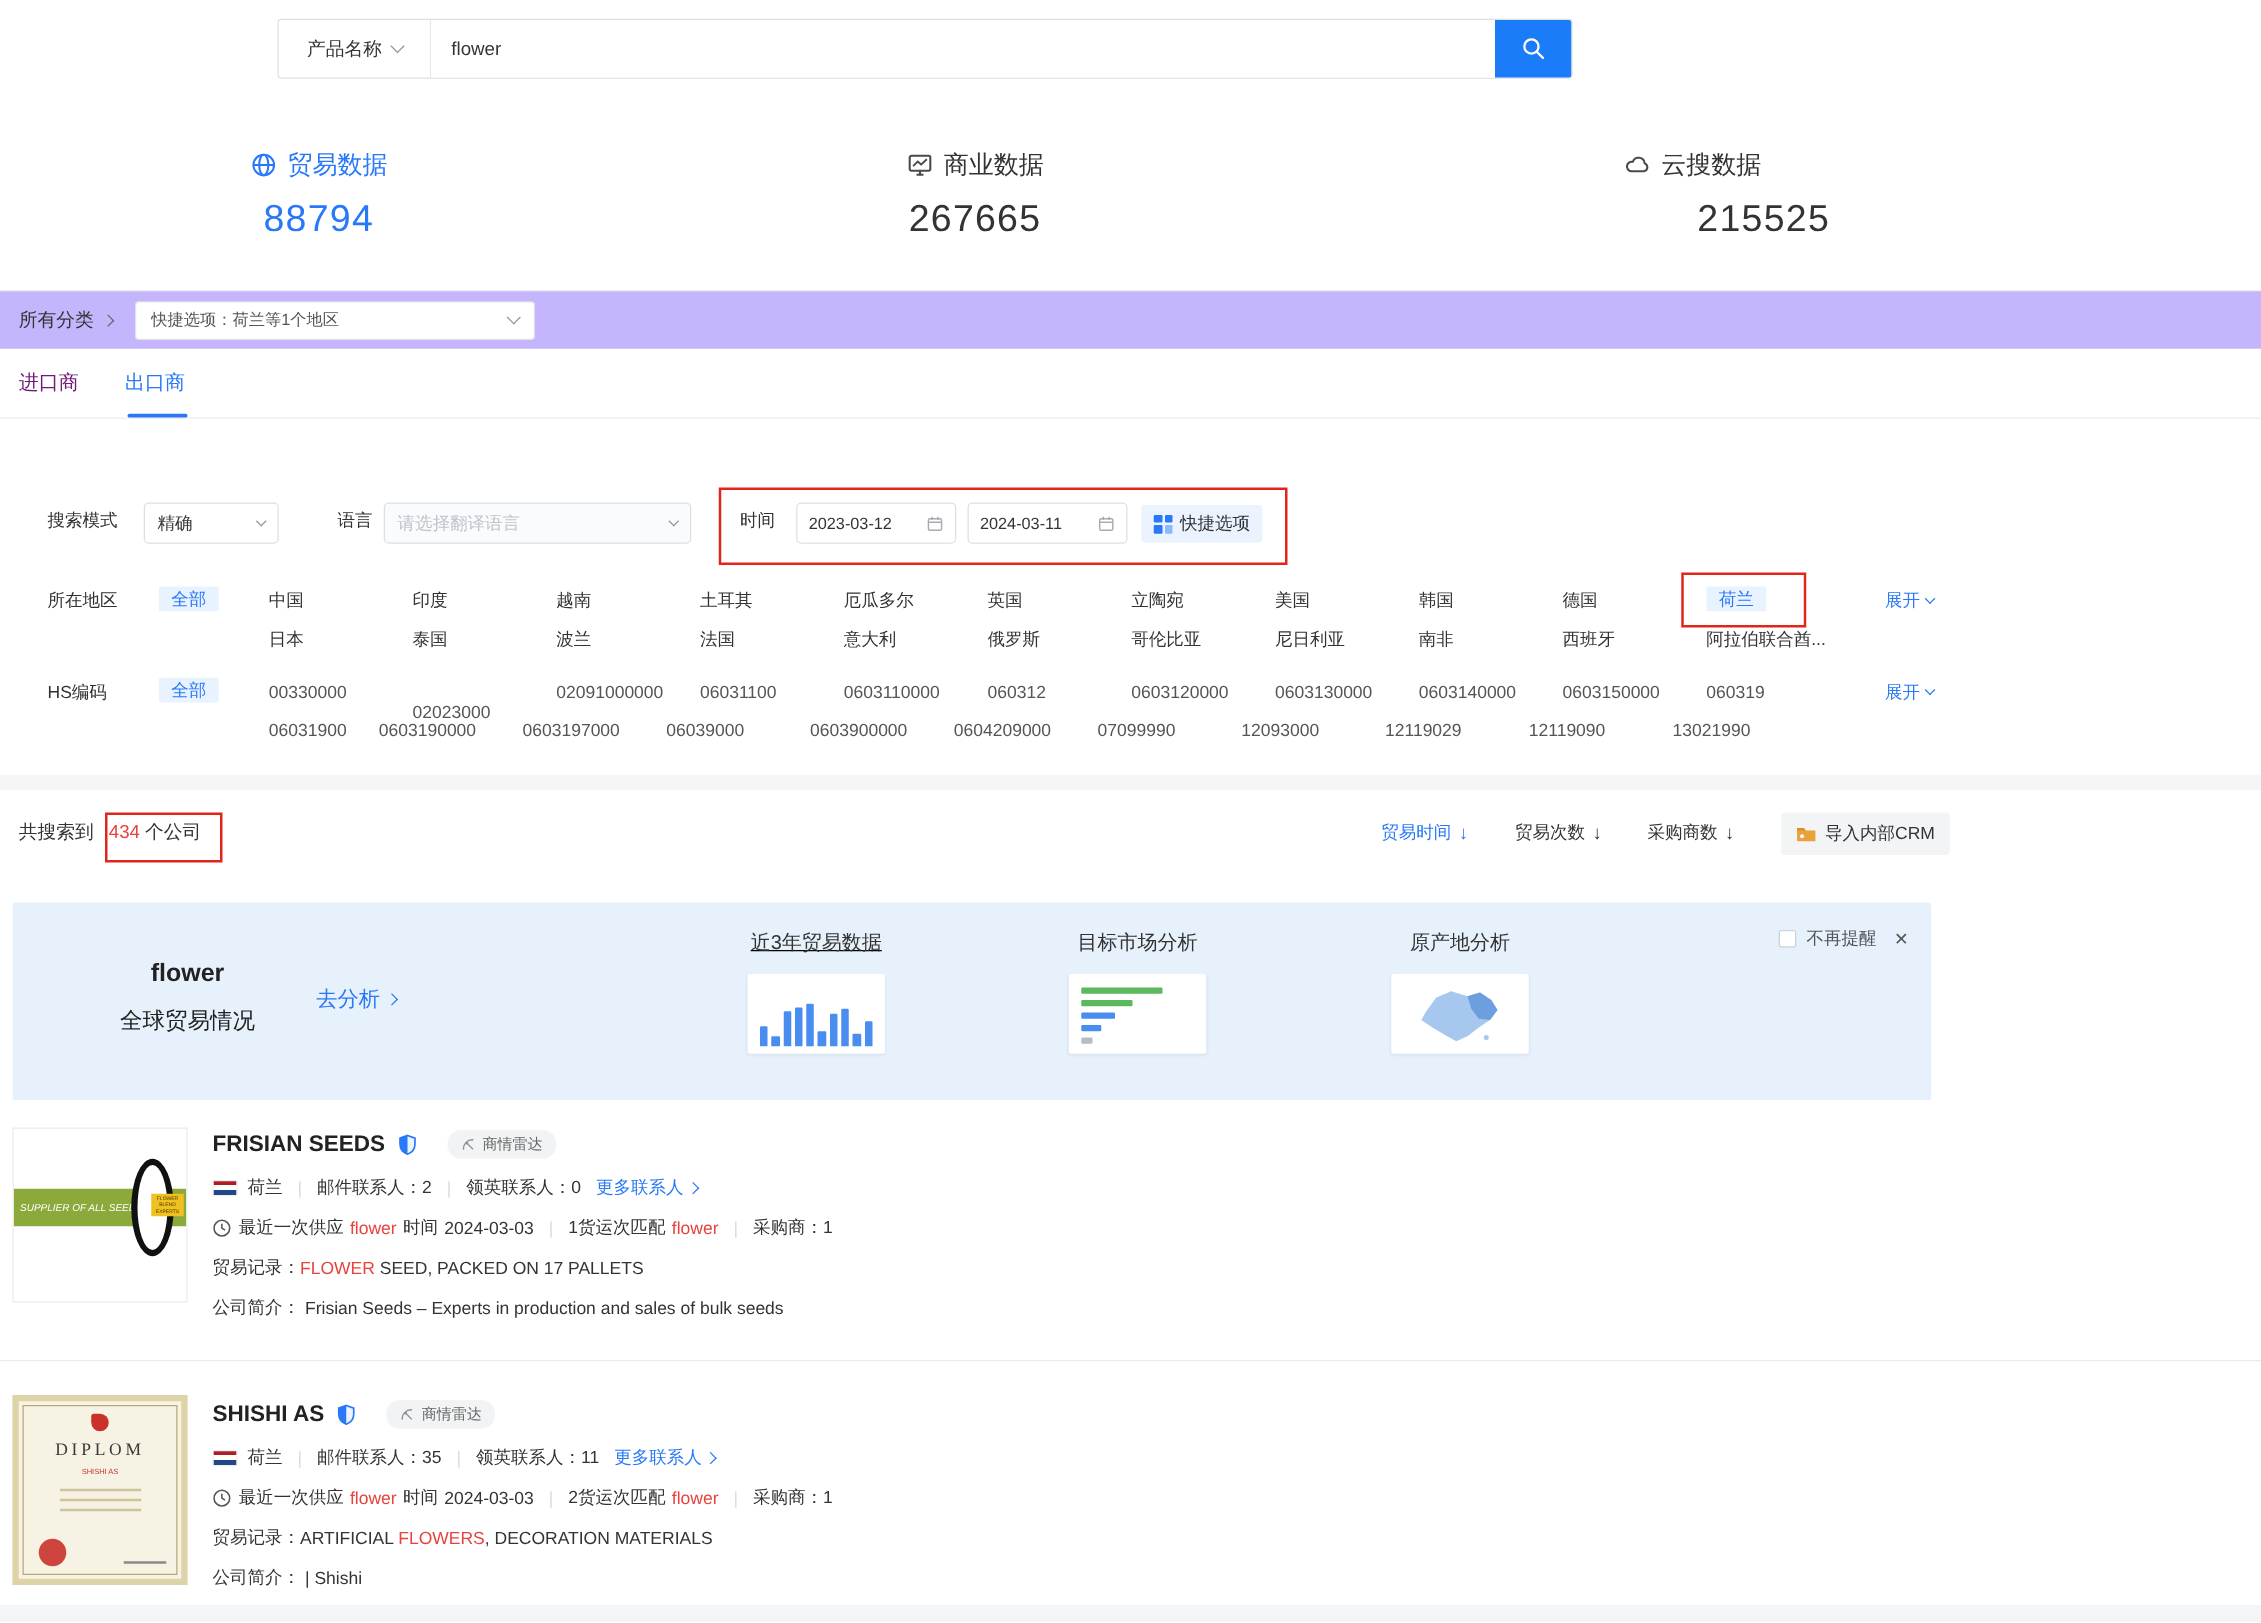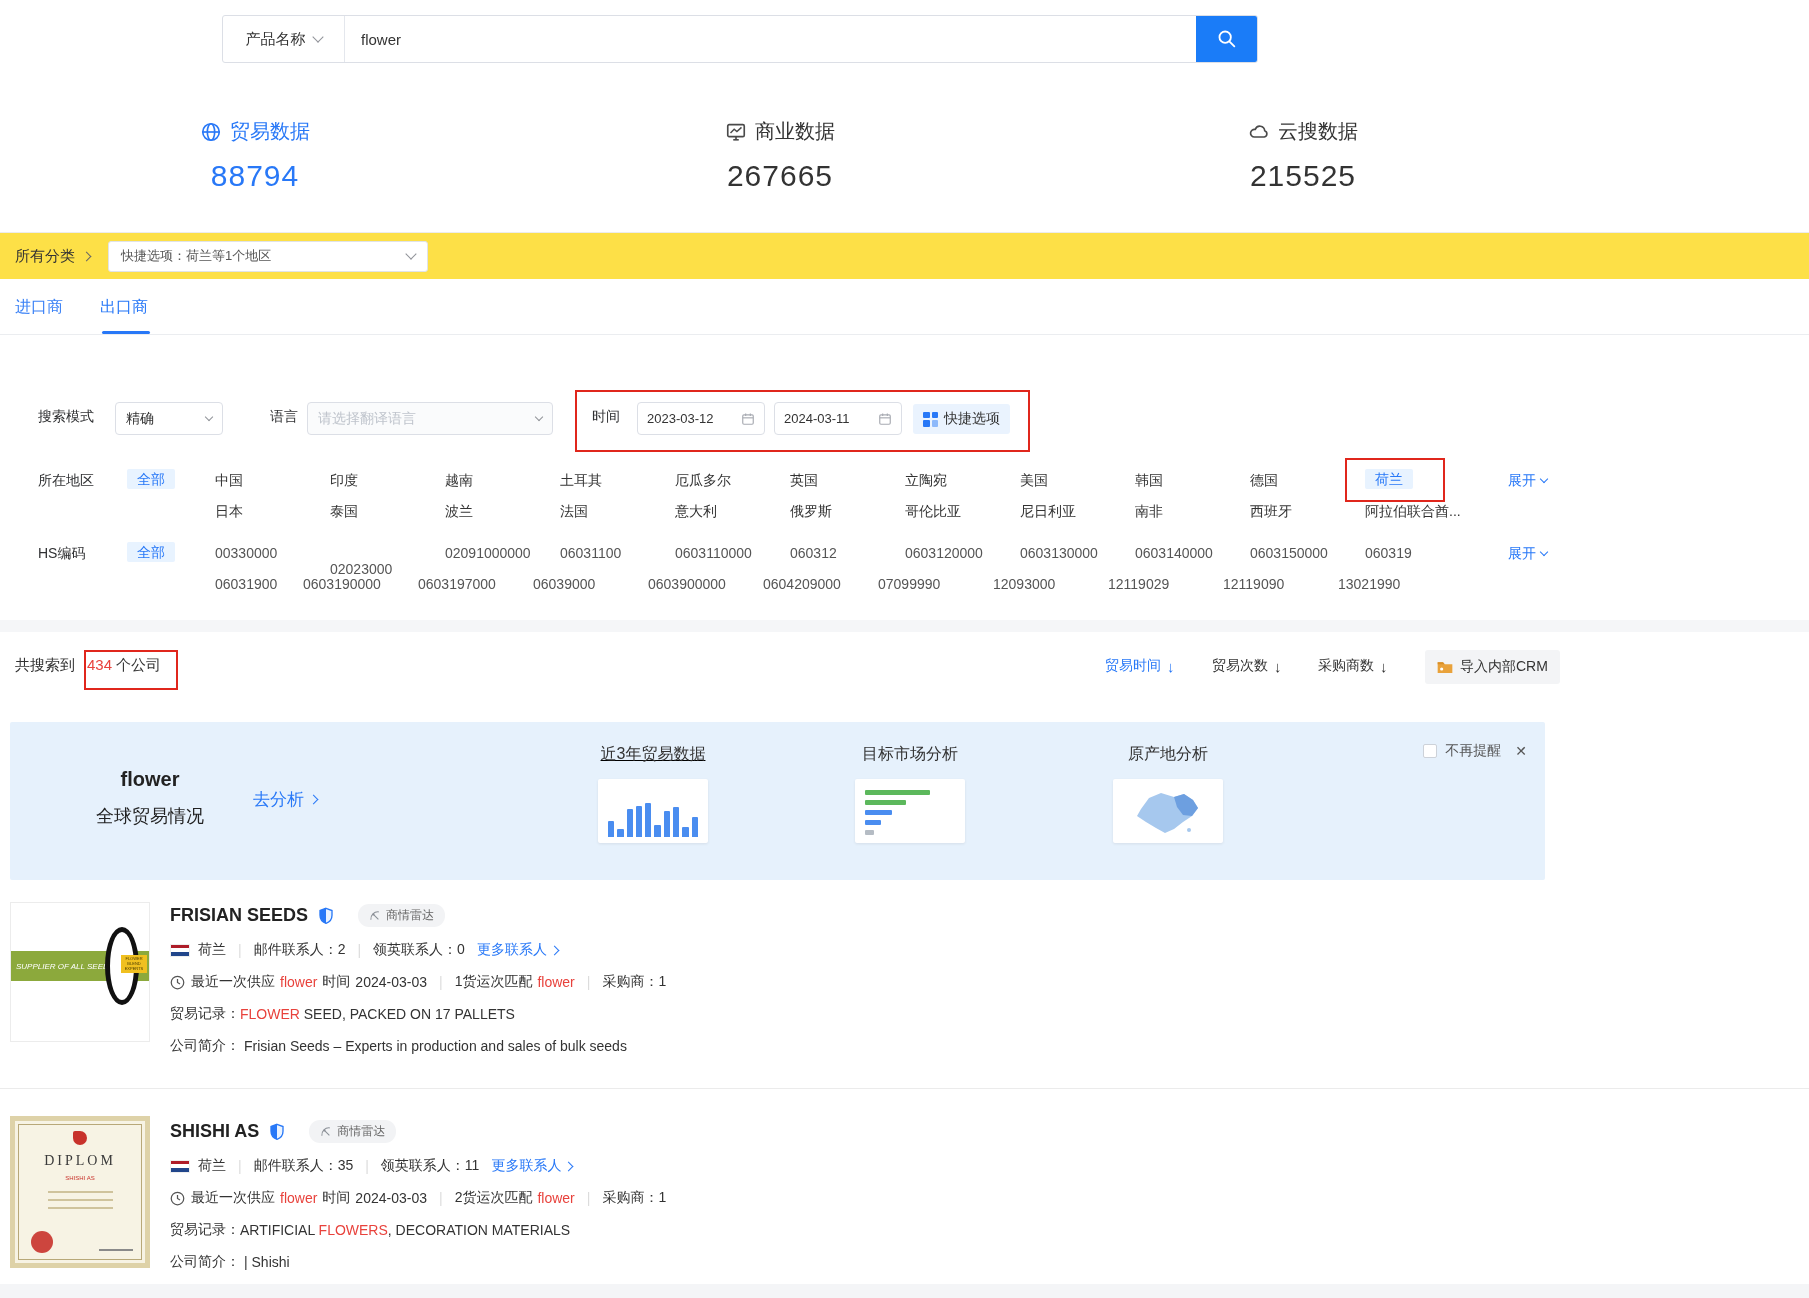--- a/index.html
+++ b/index.html
@@ -18,29 +18,29 @@
 
   
   .stat { top:118px; width:220px; text-align:center; }
   .stat .lbl { display:flex; align-items:center; justify-content:center; gap:8px; font-size:20px; color:#333; }
   .stat .num { font-size:30px; color:#333; margin-top:14px; font-weight:500; letter-spacing:1px; }
   .stat.active .lbl, .stat.active .num { color:#2878f7; }
 
   .divider1 { top:232px; left:0; width:1809px; height:1px; background:#ececec; }
 
   
-  .filterbar { top:233px; left:0; width:1809px; height:46px; background:#fde047; display:flex; align-items:center; }
+  .filterbar { top:233px; left:0; width:1809px; height:46px; background:#c4b5fd; display:flex; align-items:center; }
   .crumb { margin-left:15px; font-size:15px; color:#333; display:flex; align-items:center; gap:8px; }
   .chev-r { width:7px; height:7px; border-right:1.5px solid #666; border-bottom:1.5px solid #666; transform:rotate(-45deg); }
   .region-select { margin-left:18px; width:320px; height:31px; background:#fff; border:1px solid #e0e3e8; border-radius:3px; display:flex; align-items:center; padding:0 12px; font-size:13px; color:#555; cursor:pointer; }
   .region-select .chev { margin-left:auto; }
 
   
   .tabs { top:279px; left:0; width:1809px; height:56px; border-bottom:1px solid #ebedf0; }
-  .tab { position:absolute; top:0; height:55px; line-height:55px; font-size:16px; color:#3b82f6; cursor:pointer; }
+  .tab { position:absolute; top:0; height:55px; line-height:55px; font-size:16px; color:#701a75; cursor:pointer; }
   .tab.active { color:#2878f7; }
   .tab-underline { position:absolute; bottom:0; height:3px; background:#2878f7; border-radius:2px; }
 
   
   .controls { top:398px; left:0; width:1560px; height:44px; font-size:14px; color:#303133; }
   .ctl-label { position:absolute; top:10px; }
   .sel { position:absolute; top:4px; height:33px; border:1px solid #dcdfe6; border-radius:4px; background:#fff; display:flex; align-items:center; padding:0 10px; cursor:pointer; font-size:14px; color:#333; }
   .sel .chev { margin-left:auto; }
   .sel.placeholder { color:#bfc4cc; background:#fafbfc; }
   .datebox { position:absolute; top:4px; width:128px; height:33px; border:1px solid #dcdfe6; border-radius:4px; display:flex; align-items:center; padding:0 9px; font-size:13px; color:#333; cursor:pointer; }
@@ -159,21 +159,21 @@
       <svg width="22" height="22" viewBox="0 0 24 24">
           <rect x="3" y="4" width="18" height="13" rx="1.5" fill="none" stroke="#4a4a4a" stroke-width="1.8"></rect>
           <polyline points="6,13 10,9 13,11.5 18,7" fill="none" stroke="#4a4a4a" stroke-width="1.6"></polyline>
           <line x1="9" y1="20.5" x2="15" y2="20.5" stroke="#4a4a4a" stroke-width="1.8"></line>
           <line x1="12" y1="17" x2="12" y2="20.5" stroke="#4a4a4a" stroke-width="1.8"></line>
         </svg>
       <span>商业数据</span>
     </div>
     <div class="num">267665</div>
   </div>
-  <div class="abs stat" style="left:1193px;">
+  <div class="abs stat" style="left:1244px;text-align:right;">
     <div class="lbl">
       <svg width="22" height="22" viewBox="0 0 24 24">
           <path d="M7 17.5 a4.2 4.2 0 1 1 .9-8.3 A5.3 5.3 0 0 1 18.2 10.6 a3.6 3.6 0 0 1 -.4 6.9 z" fill="none" stroke="#4a4a4a" stroke-width="1.8" stroke-linejoin="round"></path>
         </svg>
       <span>云搜数据</span>
     </div>
     <div class="num">215525</div>
   </div>
 
   <div class="abs divider1"></div>

